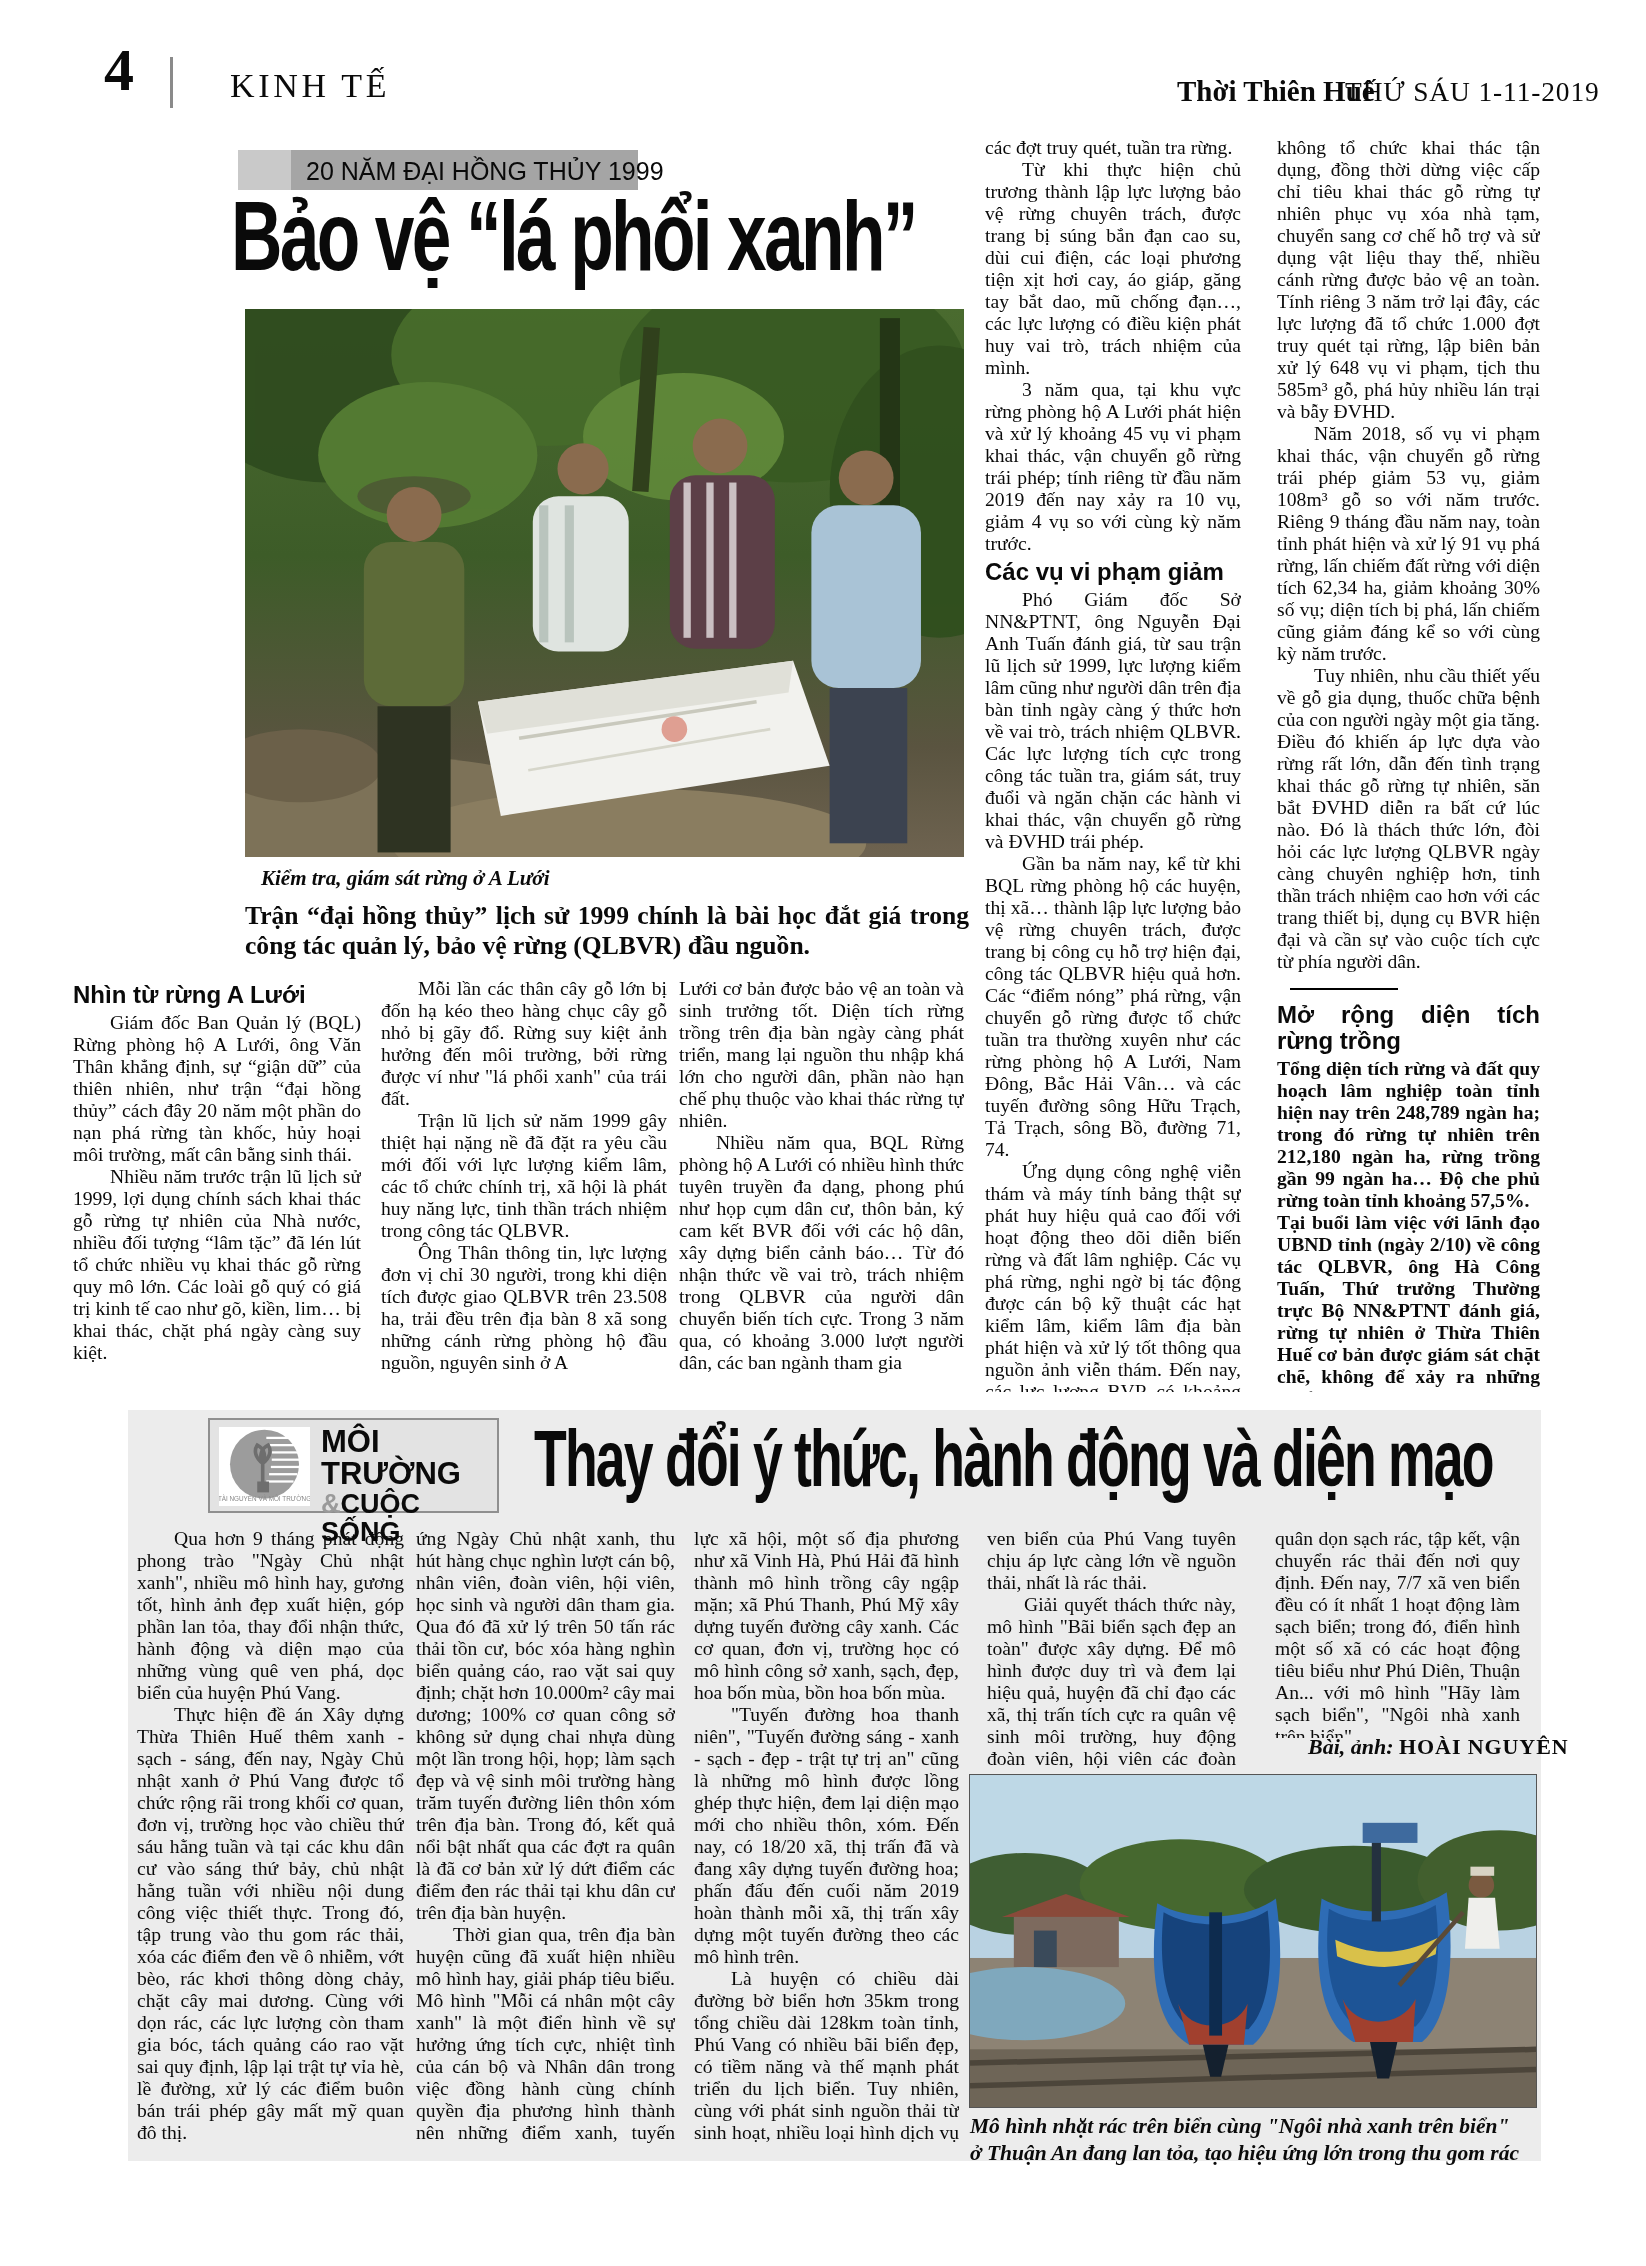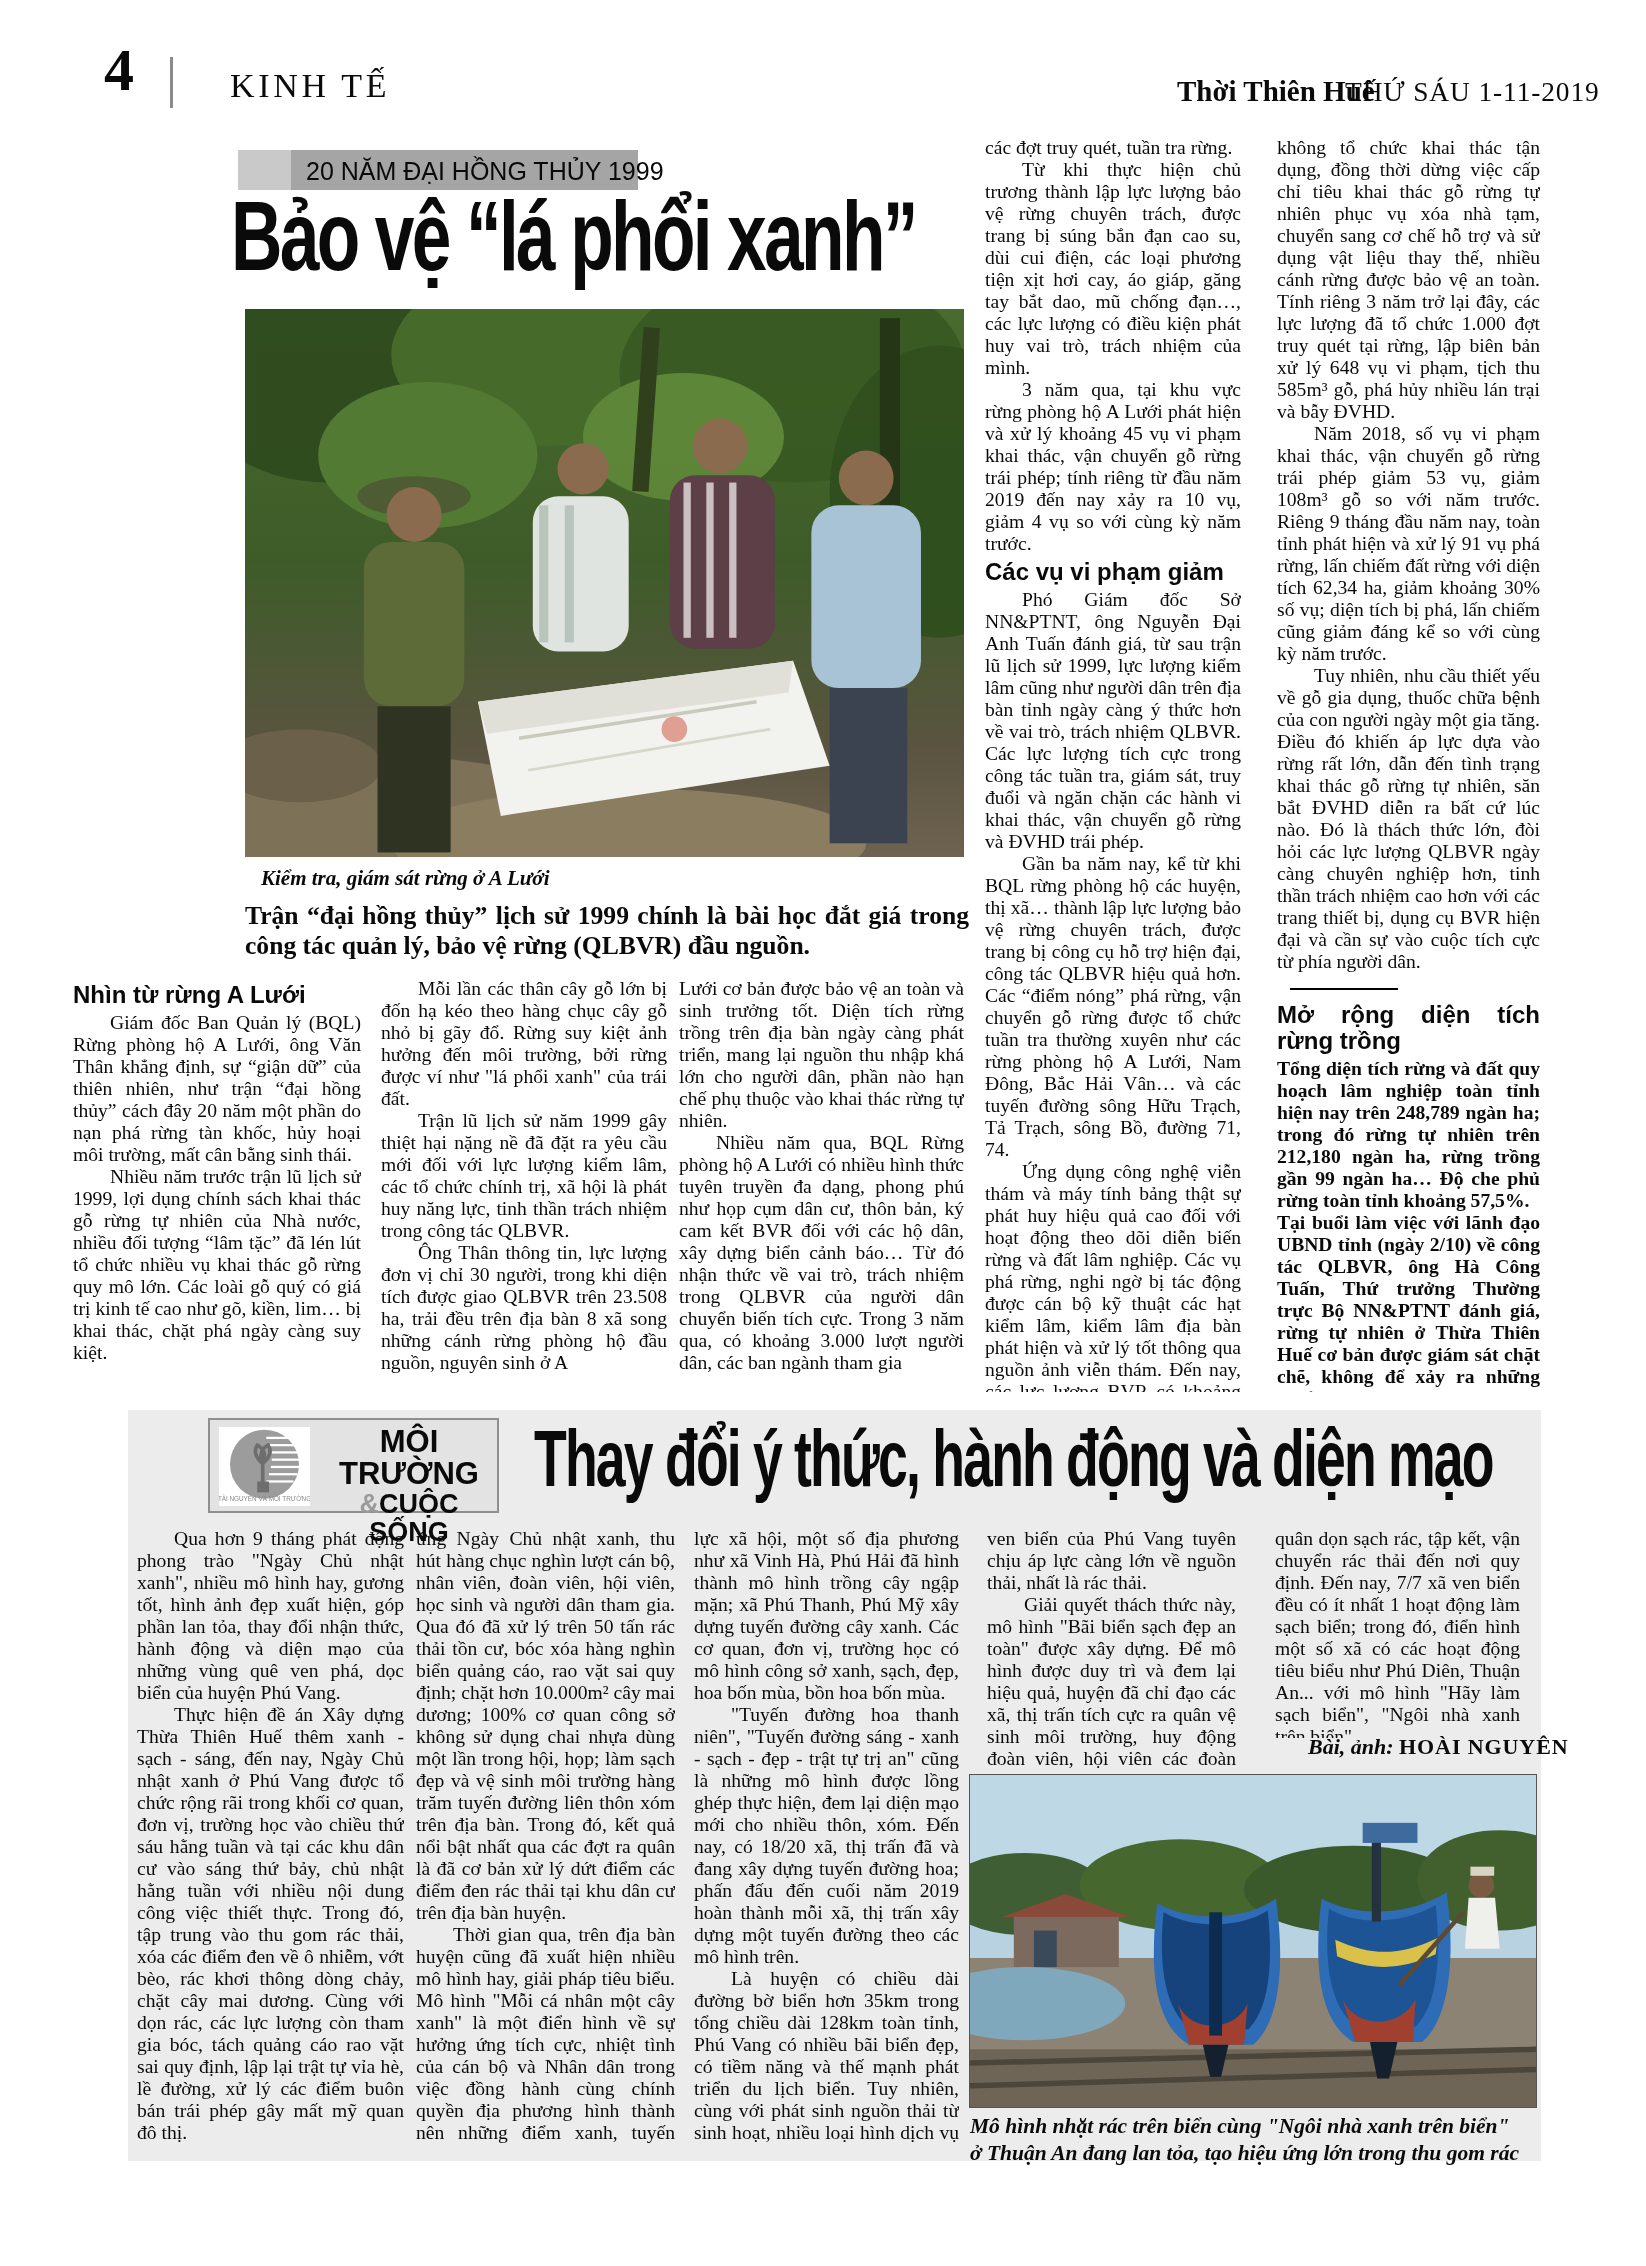--- a/index.html
+++ b/index.html
@@ -36,21 +36,21 @@
   .boldpara{font-weight:bold;}
   .rule-short{width:108px;border-top:2.7px solid #000;margin:14.6px 0 12.8px 12.8px;}
 
   .col-a{left:73px;  top:978px;width:288px;height:413px;}
   .col-b{left:381px; top:978px;width:286px;height:413px;}
   .col-c{left:679px; top:978px;width:285px;height:413px;}
   .col-d{left:985px;top:137px; width:256px;height:1255px;}
   .col-e{left:1277px;top:137px; width:263px;height:1255px;}
 
   
-  .panel{position:absolute;left:128px;top:1410px;width:1413px;height:751px;background:#ececec;text-align:center;}
+  .panel{position:absolute;left:128px;top:1410px;width:1413px;height:751px;background:#ececec;}
   .logo-box{position:absolute;left:80px;top:8.2px;width:291px;height:95px;background:#e3e3e3;
             border:2.7px solid #8f8f8f;}
   .logo-emblem{position:absolute;left:9.1px;top:6.4px;width:91px;height:79px;background:#fff;overflow:hidden;}
   .logo-lines{position:absolute;left:111px;top:5.5px;font-family:"Liberation Sans",sans-serif;
               font-weight:bold;line-height:1.04;}
   .logo-l1{font-size:31px;letter-spacing:0;}
   .logo-l2{font-size:27px;letter-spacing:0;}
   .logo-amp{color:#9a9a9a;}
   .headline-2{position:absolute;left:406px;top:9.1px;font-family:"Liberation Sans",sans-serif;
               font-weight:bold;font-size:80px;line-height:1;letter-spacing:-2.7px;white-space:nowrap;

